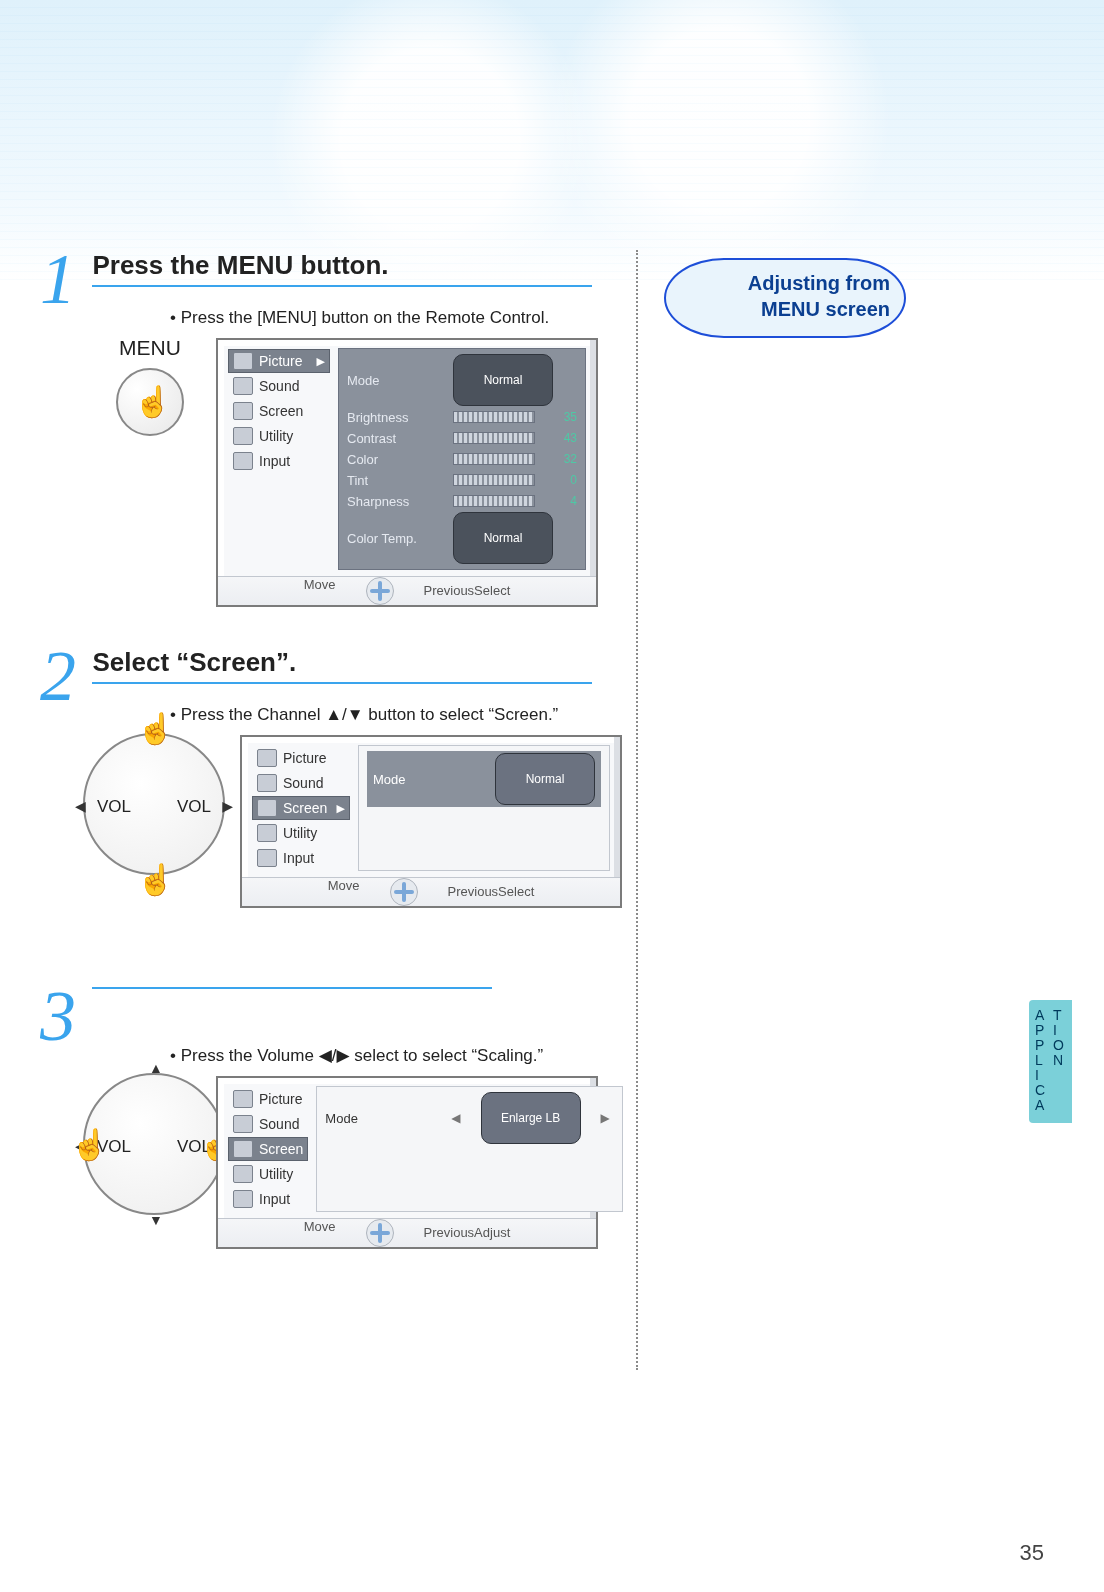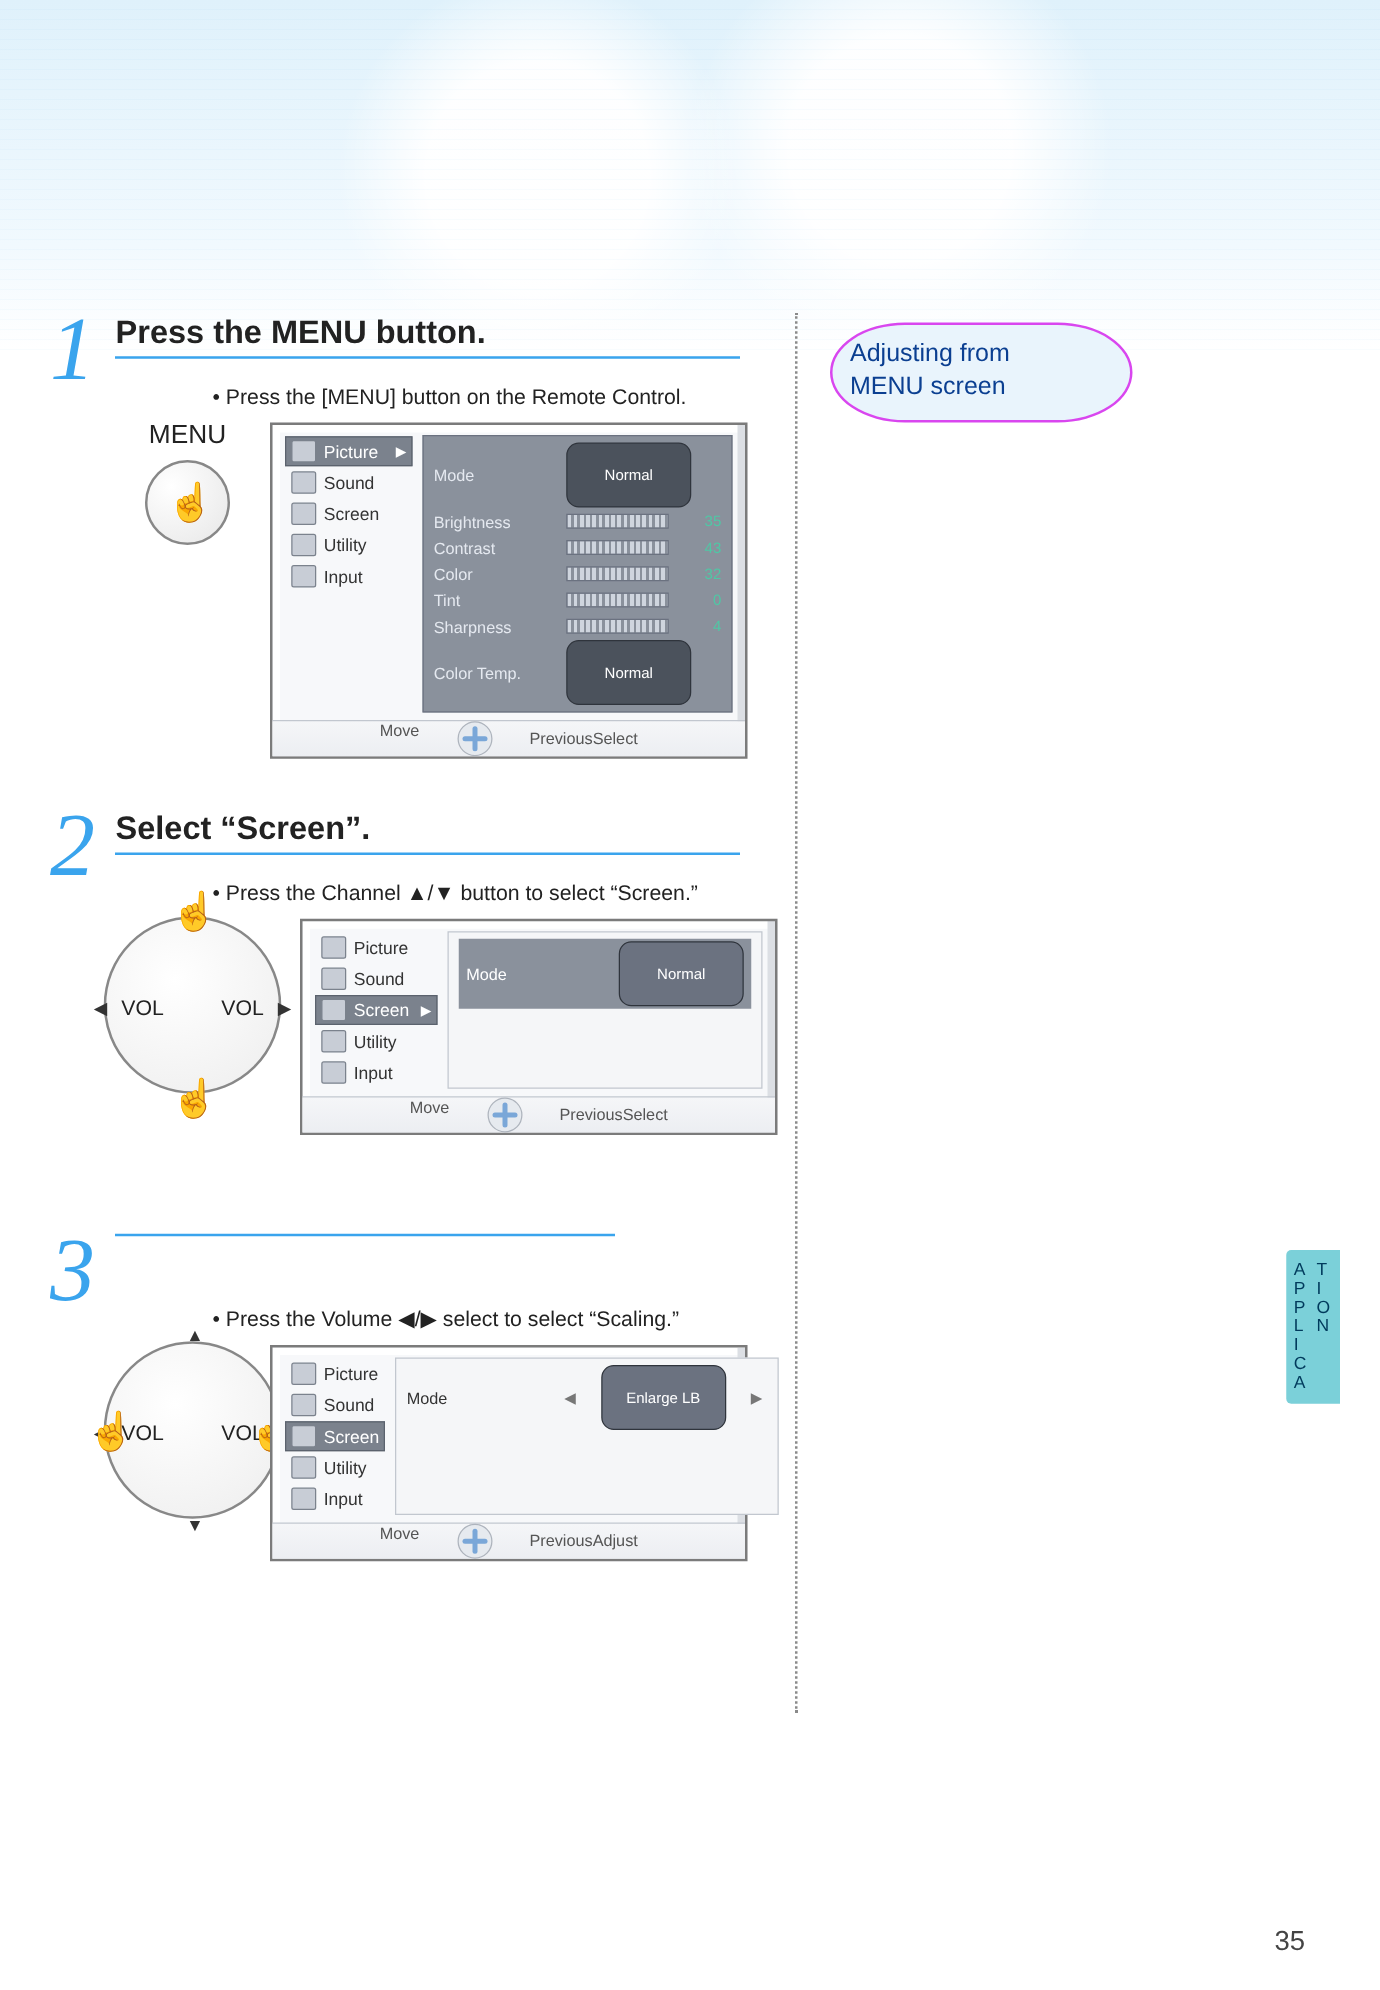--- a/index.html
+++ b/index.html
@@ -8,22 +8,22 @@
   .sky{position:absolute;left:0;top:0;right:0;height:280px;
        background:radial-gradient(circle at 430px 140px,rgba(255,255,255,.95) 0 90px,rgba(220,240,255,.0) 160px),
                   radial-gradient(circle at 720px 120px,rgba(255,255,255,.95) 0 90px,rgba(220,240,255,.0) 170px),
                   linear-gradient(#dff1fb,#f1f9fe 70%,#fff)}
   .sky::after{content:"";position:absolute;left:0;top:0;right:0;bottom:0;
     background:repeating-linear-gradient(0deg,rgba(80,170,230,.04) 0 1px,transparent 1px 8px)}
   
   .content{position:absolute;left:40px;top:250px;width:640px}
   .divider{position:absolute;left:636px;top:250px;width:0;height:1120px;border-left:2px dotted #8a8a8a}
   .side-pill{position:absolute;left:664px;top:258px;width:210px;padding:10px 14px 14px;
-    background:#e9f4fc;border:2px solid #d946ef;border-radius:60px/40px;text-align:left;
-    color:#0b3f91;font-weight:normal;font-size:20px;line-height:26px}
+    background:#e9f4fc;border:2px solid #1d4ed8;border-radius:60px/40px;text-align:right;
+    color:#0b3f91;font-weight:bold;font-size:20px;line-height:26px}
   
   .step{margin-bottom:40px}
   .step .num{font-family:"Times New Roman",serif;font-style:italic;font-size:72px;
     color:#3aa4ed;line-height:58px;display:inline-block;width:42px;vertical-align:top}
   .step .head{display:inline-block;vertical-align:top;margin-left:6px}
   .step h2{margin:0 0 4px;font-size:26px;font-weight:bold}
   .step .rule{height:0;border-top:2px solid #3aa4ed;width:500px;margin-bottom:8px}
   .step .note{font-size:17px;margin-left:130px;margin-bottom:10px}
   
   .menu-ico{position:absolute;left:60px;width:100px}

